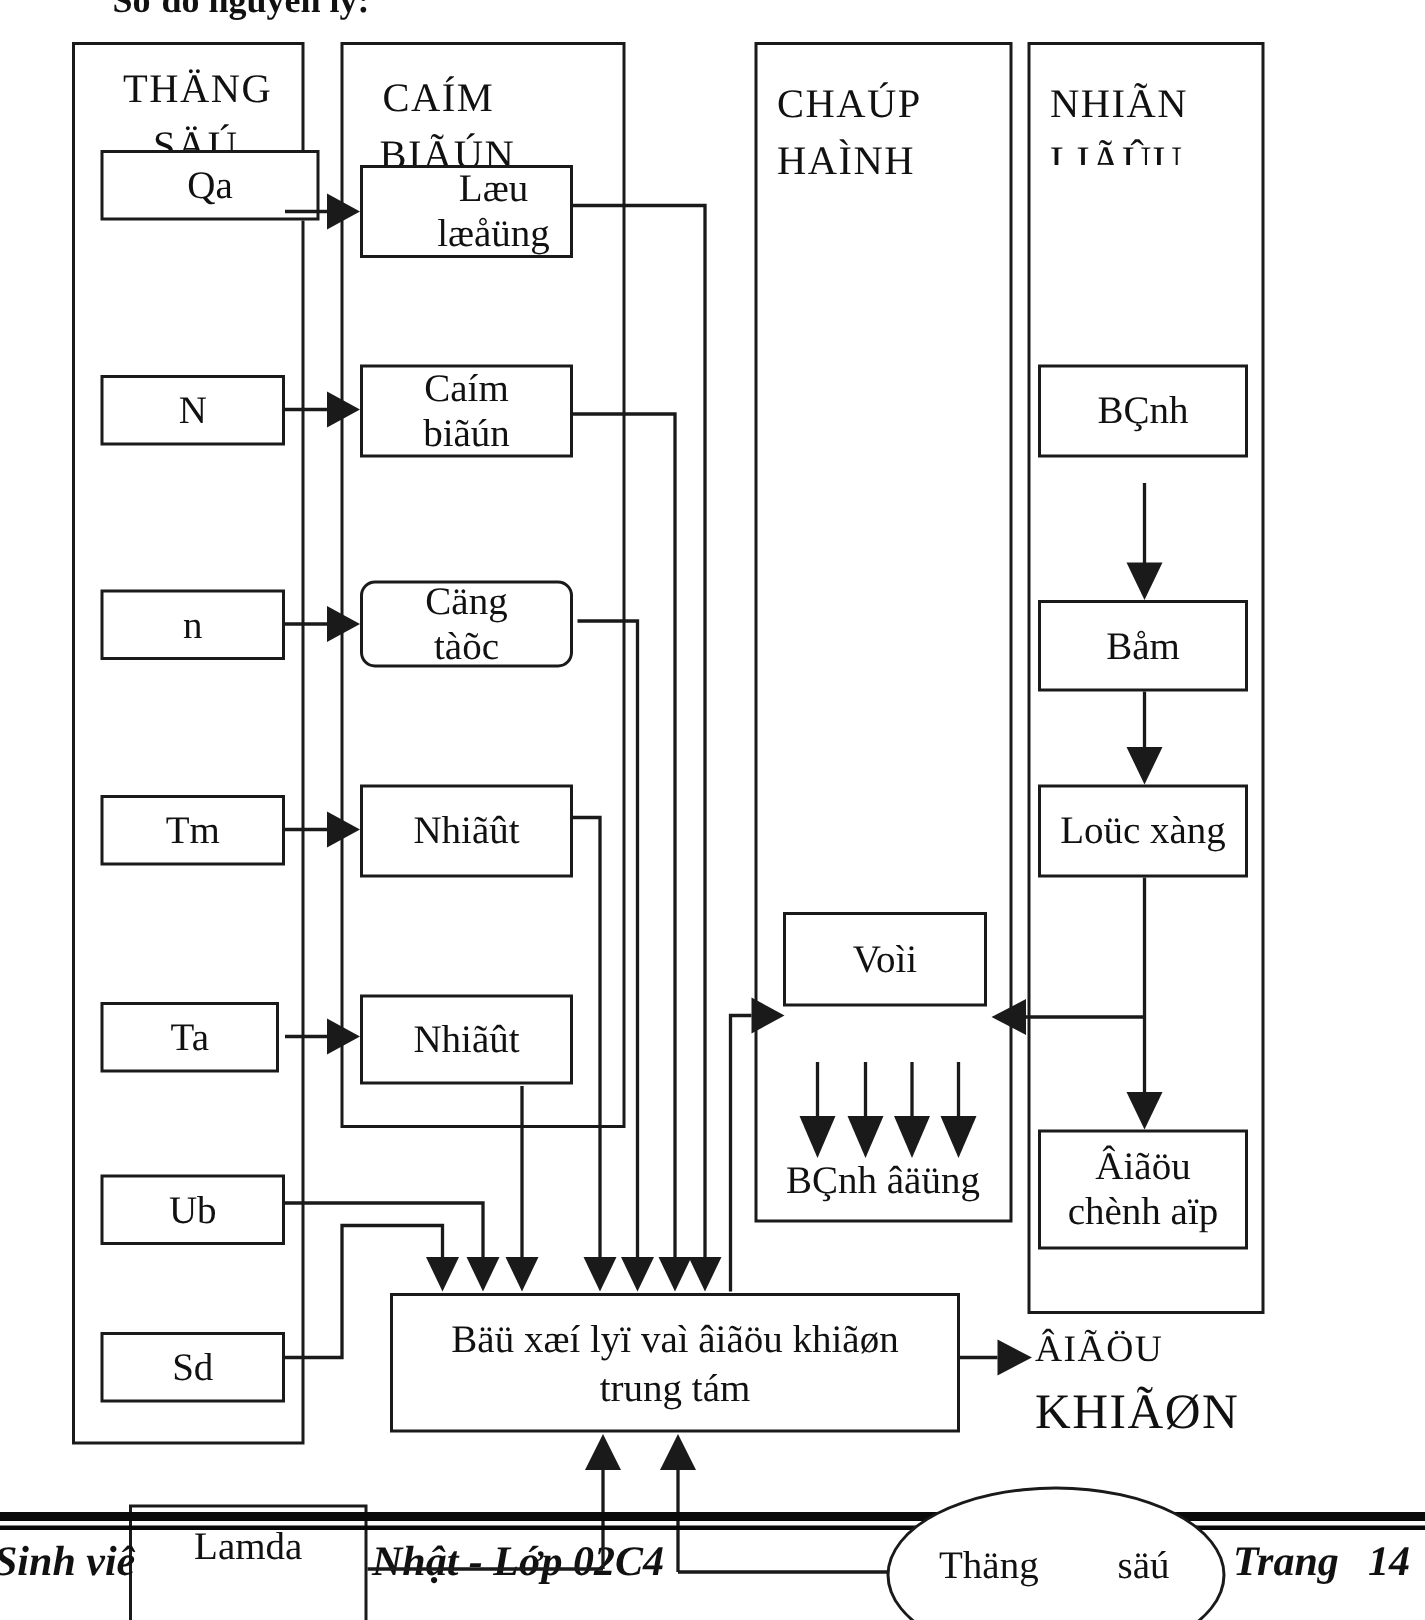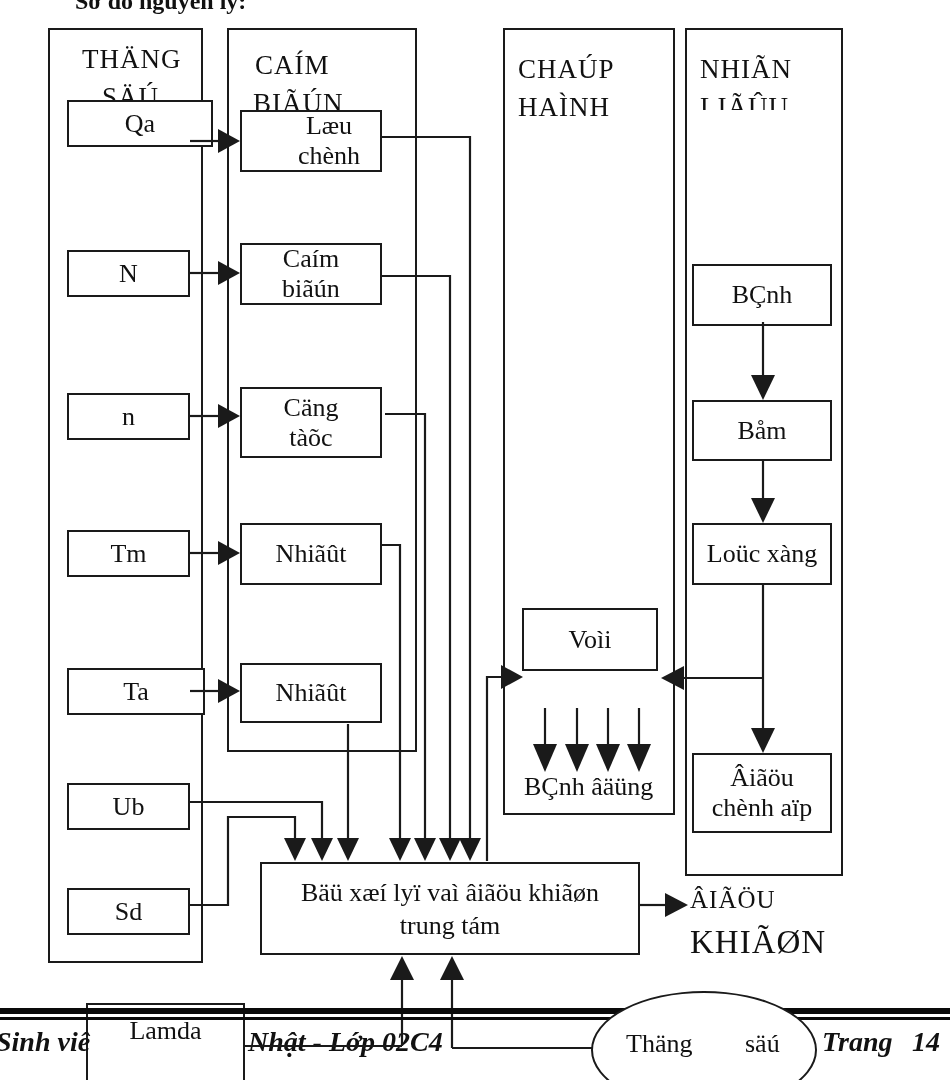--- a/index.html
+++ b/index.html
@@ -61,55 +61,55 @@
   </div>
 <div class="box" style="left:67px;top:250px;width:123px;height:47px;">
     <span>N</span>
   </div>
 <div class="box" style="left:67px;top:393px;width:123px;height:47px;">
     <span>n</span>
   </div>
 <div class="box" style="left:67px;top:530px;width:123px;height:47px;">
     <span>Tm</span>
   </div>
-<div class="box" style="left:67px;top:668px;width:138px;height:47px;">
+<div class="box" style="left:67px;top:668px;width:119px;height:47px;">
     <span>Ta</span>
   </div>
 <div class="box" style="left:67px;top:783px;width:123px;height:47px;">
     <span>Ub</span>
   </div>
 <div class="box" style="left:67px;top:888px;width:123px;height:47px;">
     <span>Sd</span>
   </div>
 
 <div class="box" style="left:240px;top:110px;width:142px;height:62px;padding-left:36px;">
   <span>Læu</span>
-  <span>chènh</span>
+  <span>læåüng</span>
 </div>
 <div class="box" style="left:240px;top:243px;width:142px;height:62px;">
   <span>Caím</span>
   <span>biãún</span>
 </div>
-<div class="box" style="left:240px;top:387px;width:142px;height:71px;">
+<div class="box" style="left:240px;top:387px;width:142px;height:58px;border-radius:10px;">
   <span>Cäng</span>
   <span>tàõc</span>
 </div>
 <div class="box" style="left:240px;top:523px;width:142px;height:62px;">
     <span>Nhiãût</span>
   </div>
 <div class="box" style="left:240px;top:663px;width:142px;height:60px;">
     <span>Nhiãût</span>
   </div>
 
 <div class="box" style="left:522px;top:608px;width:136px;height:63px;">
     <span>Voìi</span>
   </div>
 <div class="lbl" style="left:524px;top:772px;">BÇnh âäüng</div>
 
-<div class="box" style="left:692px;top:264px;width:140px;height:62px;">
+<div class="box" style="left:692px;top:243px;width:140px;height:62px;">
     <span>BÇnh</span>
   </div>
 <div class="box" style="left:692px;top:400px;width:140px;height:61px;">
     <span>Båm</span>
   </div>
 <div class="box" style="left:692px;top:523px;width:140px;height:62px;">
     <span>Loüc xàng</span>
   </div>
 <div class="box" style="left:692px;top:753px;width:140px;height:80px;">
   <span>Âiãöu</span>

